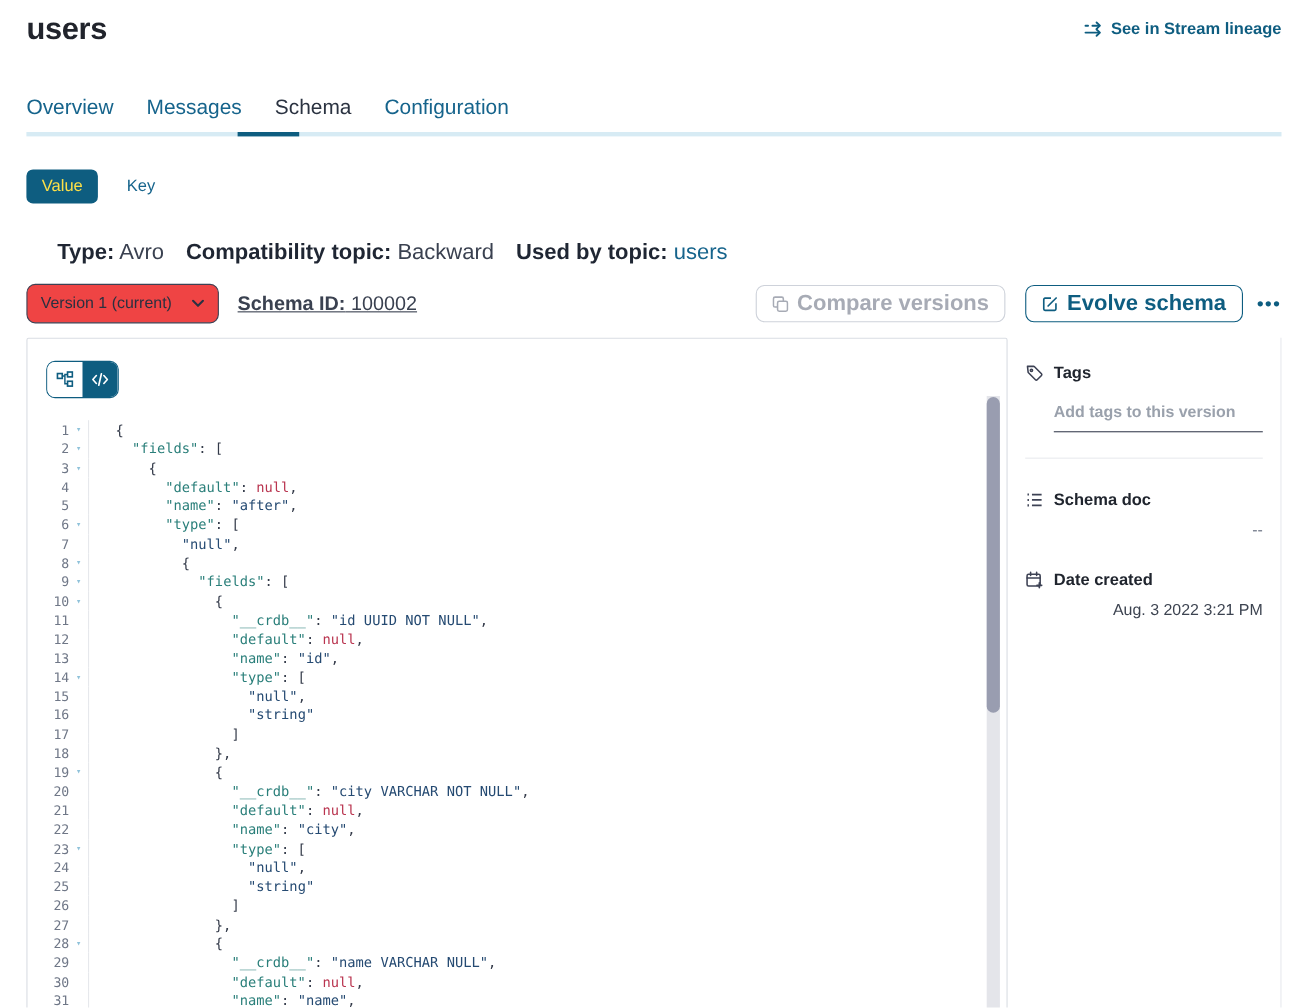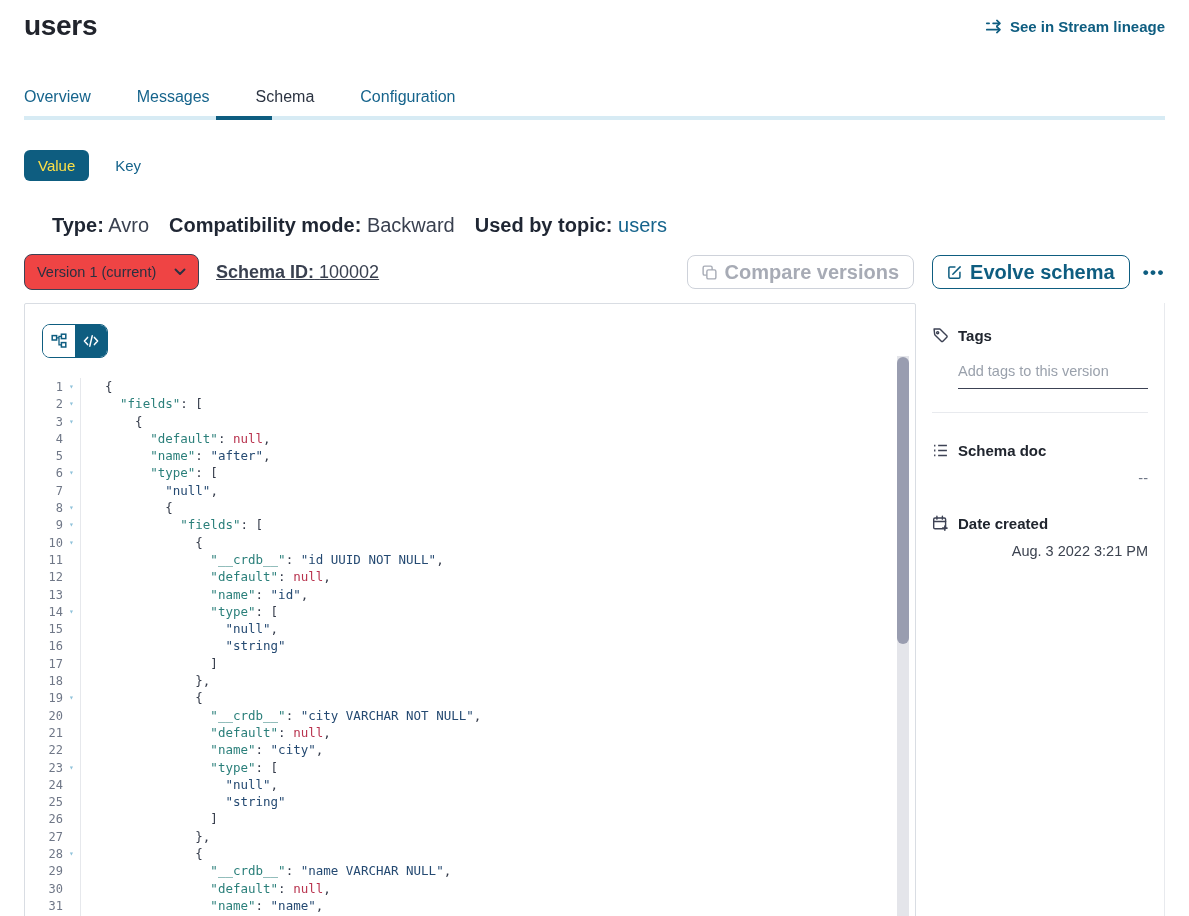--- a/index.html
+++ b/index.html
@@ -7,21 +7,21 @@
   body { font-family:"Liberation Sans", sans-serif; color:#3a4150; }
   .page { width:1189px; height:916px; padding:0 24px; position:relative; }
 
   
   .hdr { display:flex; justify-content:space-between; align-items:flex-start; padding-top:10px; }
   .title { font-size:28px; font-weight:700; color:#21242c; letter-spacing:-0.3px; }
   .lineage { display:flex; align-items:center; gap:7px; margin-top:8px;
              color:var(--accent,#0e5d80); font-size:15px; font-weight:700; cursor:pointer; }
 
   
-  .tabs { display:flex; gap:46px; margin-top:46px; font-size:16px; }
+  .tabs { display:flex; gap:30px; margin-top:46px; font-size:19px; }
   .tab { color:var(--link,#16648c); cursor:pointer; padding-bottom:10px; }
   .tab.active { color:#2b3341; font-weight:400; }
   .tabline { height:4px; background:var(--tab-track,#d7ebf4); position:relative; }
   .tabline-active { position:absolute; left:192px; width:56px; height:4px; background:var(--accent,#0e5d80); }
 
   
   .vk-row { margin-top:30px; display:flex; align-items:center; }
   .btn-value { background:var(--accent,#0e5d80); color:#fde047; font-size:15px; border:none;
                border-radius:6px; padding:7px 14px; cursor:pointer; font-family:inherit; }
   .link-key { margin-left:26px; color:var(--link,#16648c); font-size:15px; cursor:pointer; }
@@ -72,21 +72,21 @@
   .vscroll { position:absolute; top:52px; bottom:0; right:6px; width:12px; background:#e4e5ea; }
   .vthumb { position:absolute; top:1px; left:0; width:12px; height:287px; background:#999db0;
             border-radius:7px; cursor:pointer; }
 
   
   .sidebar { margin-left:16px; flex:1; border-right:1px solid #e8eaee; padding:24px 16px 0 0; }
   .side-h { display:flex; align-items:center; gap:9px; font-size:15px; font-weight:700; color:#20252e; }
   .side-h svg { flex:none; }
   .tags-input { display:block; margin:17px 0 16px 26px; width:190px; border:none;
                 border-bottom:1px solid #3c4254; font-size:14.5px; color:#2a3040;
-                padding:2px 0 9px; font-family:inherit; outline:none; background:transparent; }
+                padding:2px 0 9px; font-family:inherit; outline:none; background:transparent;font-weight:bold; }
   .tags-input::placeholder { color:#9aa1ac; }
   .side-div { border:none; border-top:1px solid #e8eaee; margin-top:23px; }
   .sec { margin-top:29px;text-align:right; }
   .side-val { margin:11px 0 0 26px; font-size:14.5px; color:#3c4350; }
   .side-val.dim { color:#6f7787; }
 </style>
 </head>
 <body>
 
 <div class="page">
@@ -123,21 +123,21 @@
     <button class="btn-value">Value</button>
     <span class="link-key">Key</span>
   </div>
 
   <div class="meta">
     <span class="pair">
       <b>Type:</b>
       <span>Avro</span>
     </span>
     <span class="pair">
-      <b>Compatibility mode:</b>
+      <b>Compatibility topic:</b>
       <span>Backward</span>
     </span>
     <span class="pair">
       <b>Used by topic:</b>
       <a>users</a>
     </span>
   </div>
 
   <div class="vrow">
     <div class="select">

